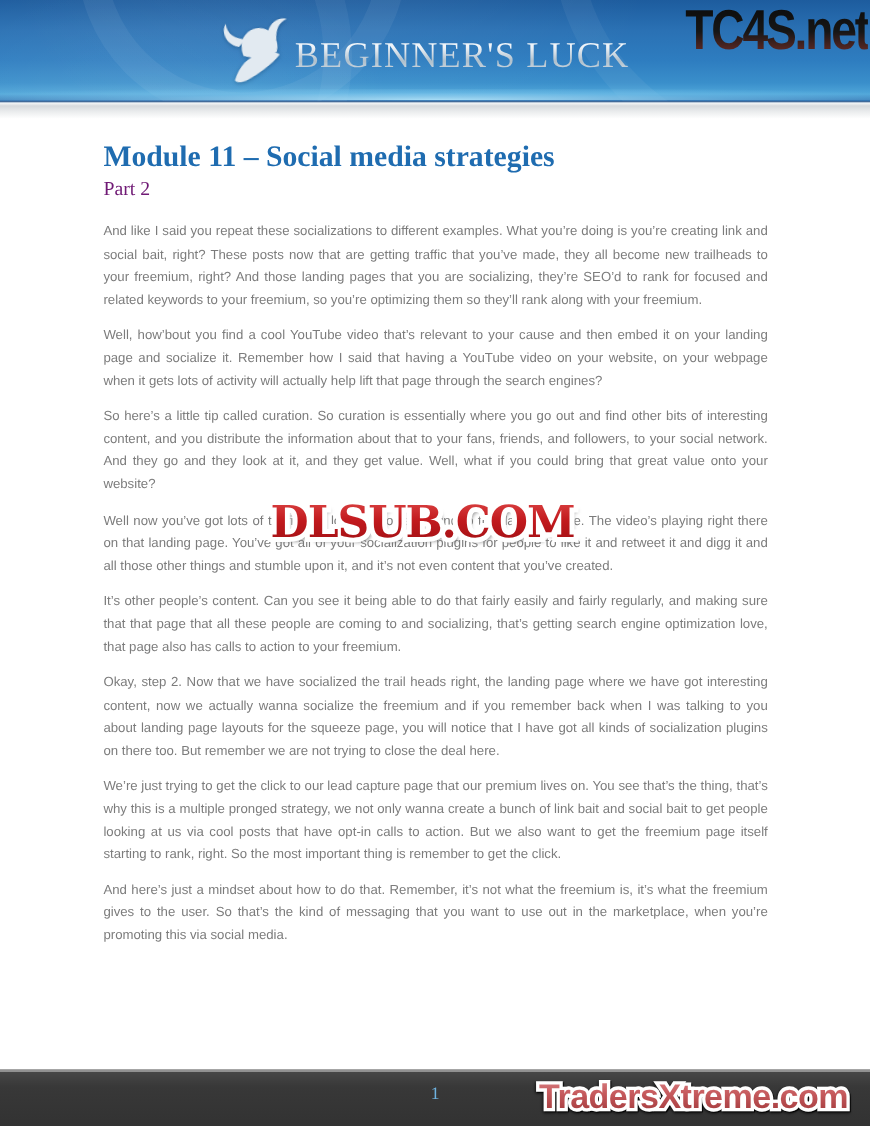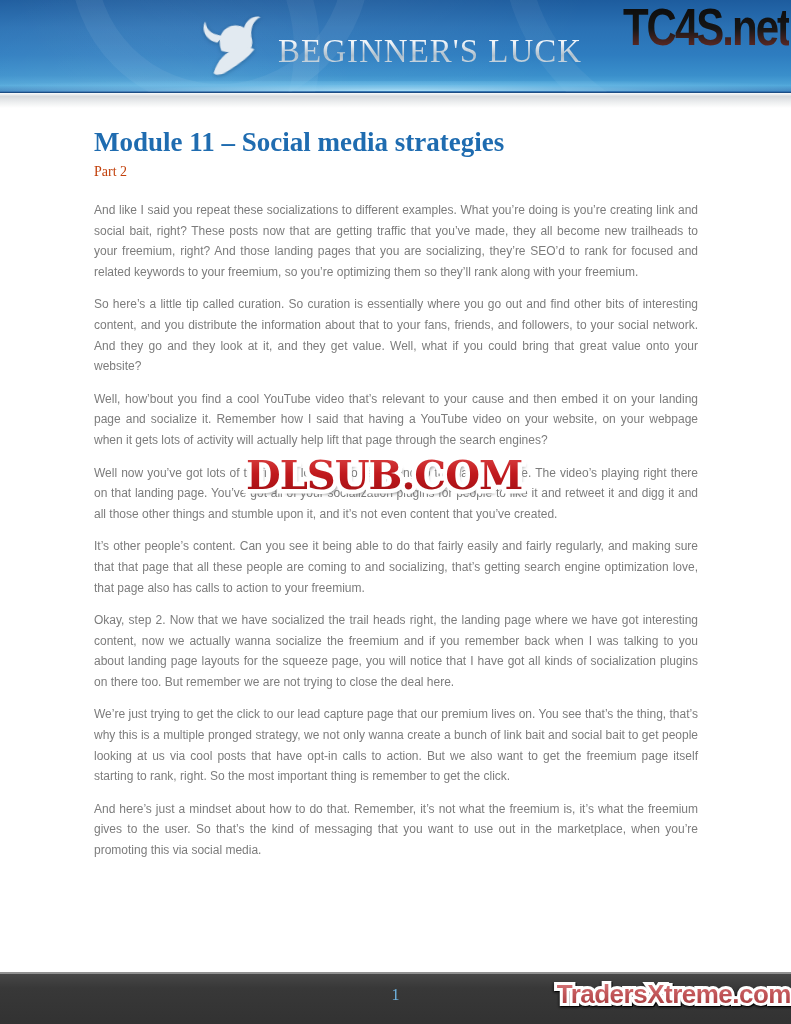--- a/index.html
+++ b/index.html
@@ -29,21 +29,21 @@
   .rim1 { width: 380px; height: 380px; left: -60px; top: -140px; }
   .rim2 { width: 300px; height: 300px; left: 70px; top: -190px; border-color: rgba(255,255,255,0.06); }
   .rim3 { width: 420px; height: 420px; right: -130px; top: -270px; }
   .header-glow {
     position: absolute; left: 0; right: 0; bottom: 1px; height: 10px;
     background: radial-gradient(ellipse 62% 120% at 50% 100%,
       rgba(176,228,250,0.95), rgba(120,195,235,0.55) 55%, rgba(120,195,235,0) 100%);
   }
   .brand {
     position: absolute; left: 200px; top: 14px;
-    display: flex; align-items: center; gap: 10px;
+    display: flex; align-items: center; 
   }
   .helmet { transform: rotate(-8deg); filter: drop-shadow(0 1px 2px rgba(0,40,80,0.35)); }
   .brand-title {
     font-family: "Liberation Serif", serif;
     font-size: 33px; letter-spacing: 1px; white-space: nowrap;
     background: linear-gradient(180deg, #ffffff 0%, #eef3f8 40%, #aebfcc 68%, #e3ebf2 100%);
     -webkit-background-clip: text; background-clip: text;
     -webkit-text-fill-color: transparent; color: #e8eef4;
     padding-top: 8px;
   }
@@ -65,22 +65,22 @@
   .content { padding: 18px 93px 0 94px; }
   .doc-title {
     font-family: "Liberation Serif", serif;
     font-weight: 700;
     font-size: 27px; line-height: 32px;
     color: #1f6cb0;
   }
   .doc-subtitle {
     font-family: "Liberation Serif", serif;
     font-weight: normal;
-    font-size: 14px; line-height: 23px;
-    color: #c2410c;
+    font-size: 18px; line-height: 23px;
+    color: #701a75;
     margin: 2px 0 17px 0;
   }
   .content p {
     font-size: 12px; line-height: 20.6px;
     color: #7c7c7c;
     text-align: justify;
     margin: 0 0 12px 0;
   }
   .para-wrap { position: relative; }
 
@@ -111,22 +111,22 @@
     border-top: 2px solid #919191;
     background: linear-gradient(180deg, #474747 0%, #383838 28%, #323232 100%);
   }
   .page-number {
     position: absolute; left: 0; right: 0; top: 12px;
     text-align: center;
     font-family: "Liberation Serif", serif;
     font-size: 16px; color: #6fb3e0;
   }
   .fx-brand {
-    position: absolute; right: 0; top: 7px;
-    font-weight: bold; font-size: 26px; letter-spacing: -0.5px; line-height: 1;
+    position: absolute; right: 20px; top: 7px;
+    font-weight: bold; font-size: 31px; letter-spacing: -0.5px; line-height: 1;
     white-space: nowrap;
   }
   .fx-back {
     position: absolute; left: 0; top: 0;
     color: #ffffff; -webkit-text-stroke: 6px #ffffff;
     filter: drop-shadow(1px 1px 0 rgba(0,0,0,0.85)) drop-shadow(-1px 1px 1px rgba(0,0,0,0.55));
   }
   .fx-front {
     position: relative;
     background: linear-gradient(180deg, #d98487 0%, #c75b5e 42%, #9e3638 100%);
@@ -161,22 +161,22 @@
 
     <div class="tc4s">TC4S.net</div>
   </div>
   <div class="header-shadow"></div>
 
   <div class="content">
     <h1 class="doc-title">Module 11 – Social media strategies</h1>
     <h2 class="doc-subtitle">Part 2</h2>
 
     <p>And like I said you repeat these socializations to different examples. What you’re doing is you’re creating link and social bait, right? These posts now that are getting traffic that you’ve made, they all become new trailheads to your freemium, right? And those landing pages that you are socializing, they’re SEO’d to rank for focused and related keywords to your freemium, so you’re optimizing them so they’ll rank along with your freemium.</p>
+    <p>Well, how’bout you find a cool YouTube video that’s relevant to your cause and then embed it on your landing page and socialize it. Remember how I said that having a YouTube video on your website, on your webpage when it gets lots of activity will actually help lift that page through the search engines?</p>
     <p>So here’s a little tip called curation. So curation is essentially where you go out and find other bits of interesting content, and you distribute the information about that to your fans, friends, and followers, to your social network. And they go and they look at it, and they get value. Well, what if you could bring that great value onto your website?</p>
-    <p>Well, how’bout you find a cool YouTube video that’s relevant to your cause and then embed it on your landing page and socialize it. Remember how I said that having a YouTube video on your website, on your webpage when it gets lots of activity will actually help lift that page through the search engines?</p>
 
     <div class="para-wrap">
       <p>Well now you’ve got lots of traffic and lots of people coming to that landing page. The video’s playing right there on that landing page. You’ve got all of your socialization plugins for people to like it and retweet it and digg it and all those other things and stumble upon it, and it’s not even content that you’ve created.</p>
       <div class="watermark">
         <span class="wm-back">DLSUB.COM</span>
         <span class="wm-front">DLSUB.COM</span>
       </div>
     </div>
 
     <p>It’s other people’s content. Can you see it being able to do that fairly easily and fairly regularly, and making sure that that page that all these people are coming to and socializing, that’s getting search engine optimization love, that page also has calls to action to your freemium.</p>

